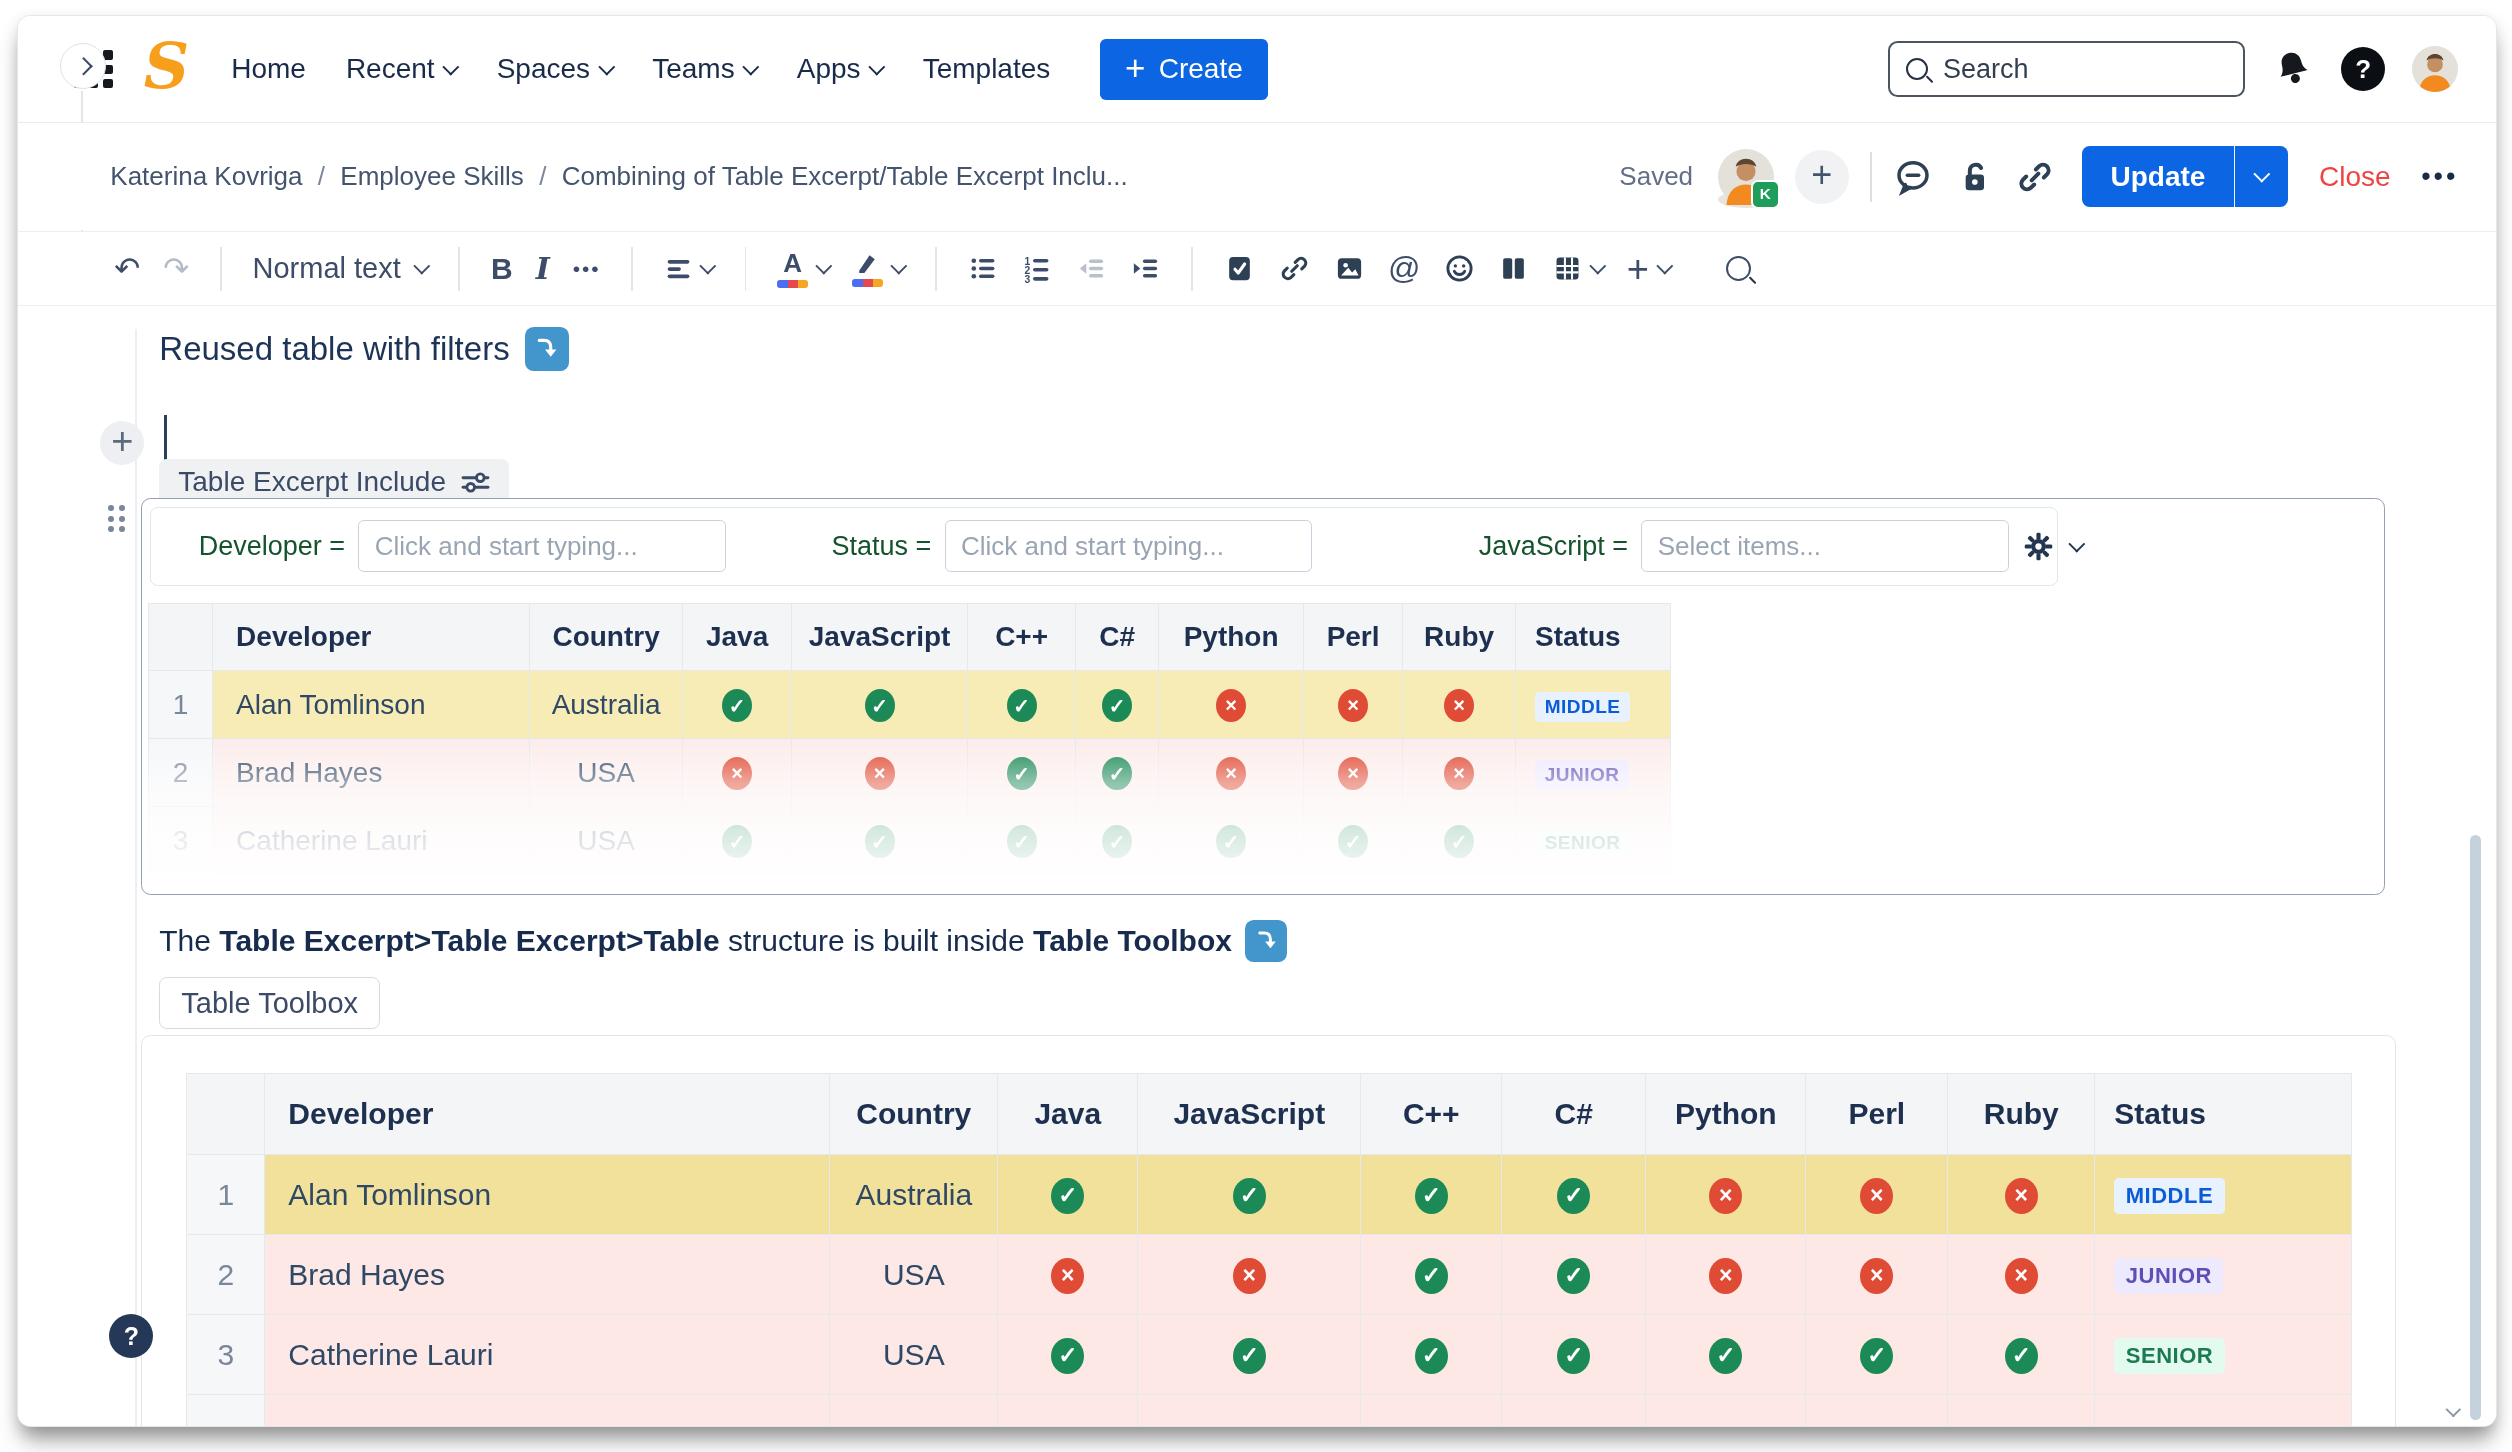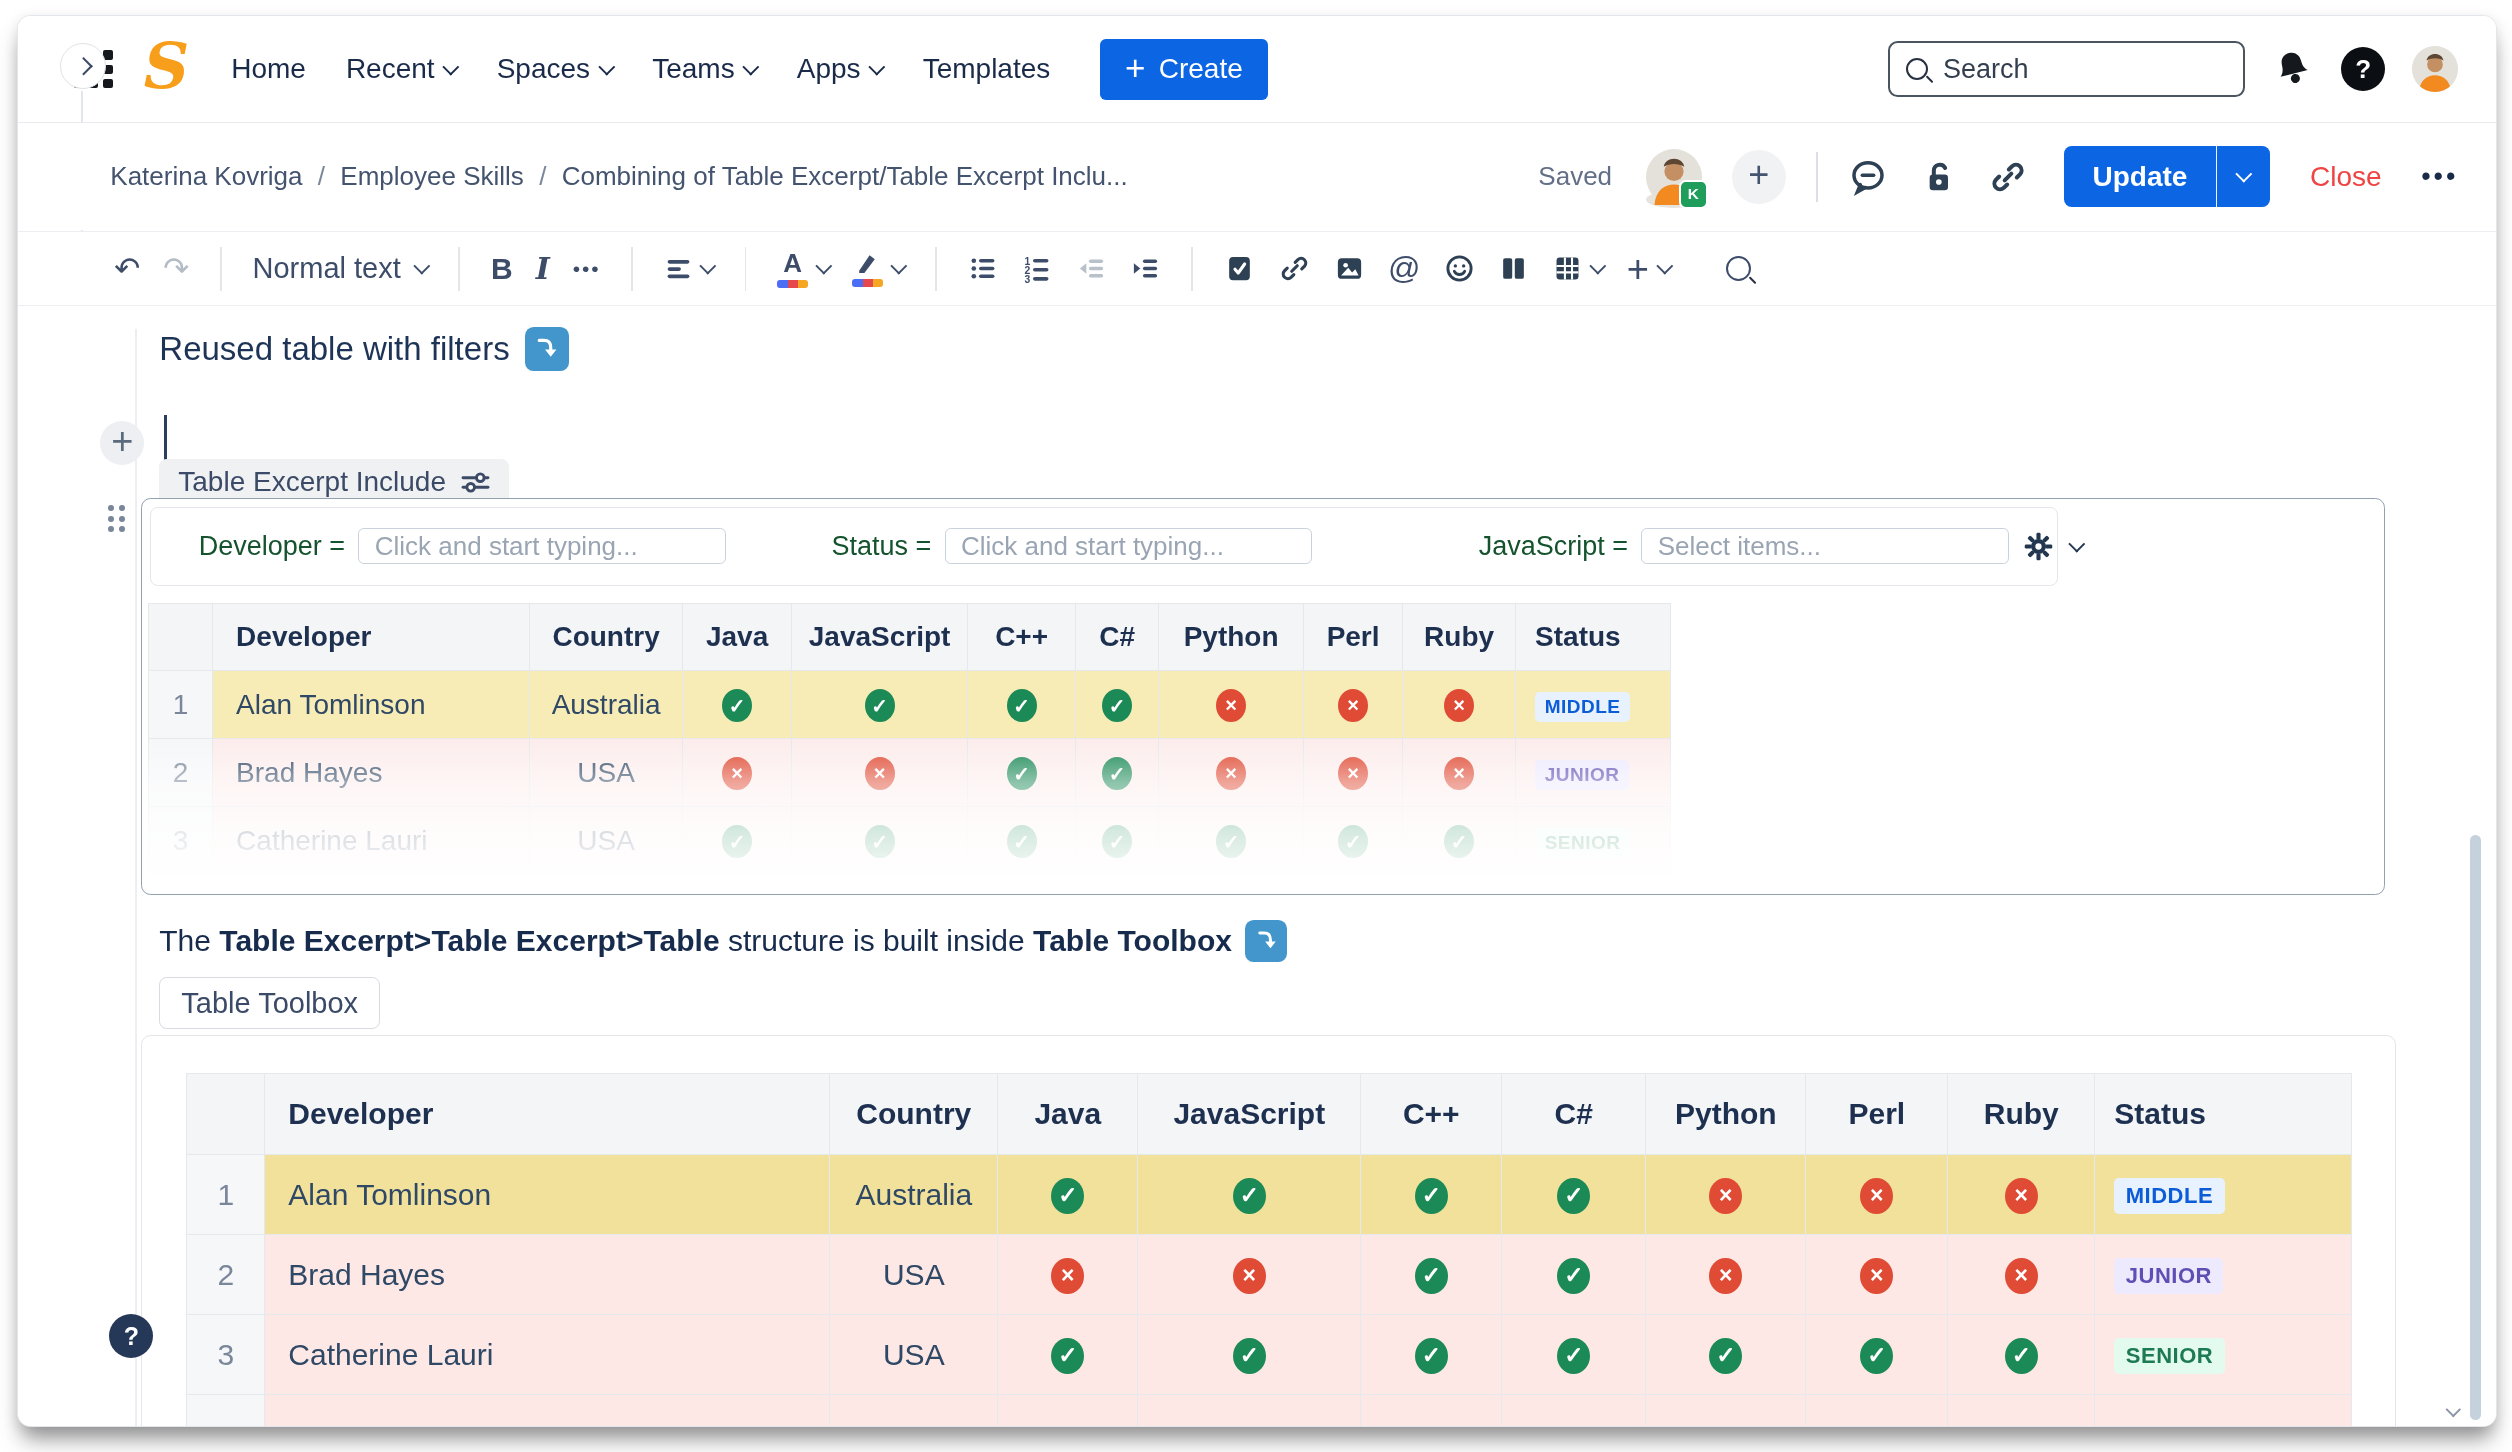--- a/index.html
+++ b/index.html
@@ -28,21 +28,21 @@
   .avatar{width:46px;height:46px;border-radius:50%;overflow:hidden;background:#E7E4DE;cursor:pointer;flex:0 0 auto}
 
   
   .crumbrow{position:absolute;top:107px;left:0;right:0;height:107px;display:flex;align-items:center;padding:0 38px 0 92px;box-sizing:border-box;background:#fff}
   .expandbtn{position:absolute;left:42px;top:27px;width:46px;height:46px;border-radius:50%;border:1.9px solid #DFE2E6;background:#fff;display:flex;align-items:center;justify-content:center;color:#3B4A66;cursor:pointer;z-index:3;box-sizing:border-box}
   .expandbtn .chev{width:10.5px;height:10.5px;border-width:2.4px}
   .railA{position:absolute;left:63px;top:75px;width:1.9px;height:142px;background:#E2E5E9}
   .crumbs{display:flex;align-items:center;font-size:26px;color:#44546F;white-space:nowrap}
   .crumbs .sep{margin:0 15.3px;color:#7A869A}
   .crumbs .crumb{cursor:pointer}
-  .crumb-actions{margin-left:auto;display:flex;align-items:center;gap:30px}
+  .crumb-actions{margin-left:auto;display:flex;align-items:center;gap:21px}
   .saved{color:#626F86;font-size:26px;margin-right:3.8px}
   .avwrap{position:relative;width:56px;height:56px}
   .avwrap .avatar{width:56px;height:56px}
   .kbadge{position:absolute;right:-5.8px;bottom:-3.8px;width:25px;height:25px;background:#1F9D5B;border:2.9px solid #fff;border-radius:6.7px;color:#fff;font-size:15.3px;font-weight:bold;display:flex;align-items:center;justify-content:center}
   .plusbtn{width:54px;height:54px;border-radius:50%;background:#F1F2F4;color:#44546F;font-size:36px;display:flex;align-items:center;justify-content:center;cursor:pointer;line-height:1;padding-bottom:3.8px;box-sizing:border-box}
   .vdiv{width:1.9px;height:50px;background:#DCDFE4}
   .updwrap{display:flex;margin-left:5.8px}
   .updmain{background:#0C66E4;color:#fff;font-size:28px;font-weight:600;height:61px;padding:0 29px;border-radius:7.7px 0 0 7.7px;display:flex;align-items:center;cursor:pointer}
   .updchev{width:54px;height:61px;background:#0C66E4;border-left:1.9px solid rgba(255,255,255,.92);border-radius:0 7.7px 7.7px 0;display:flex;align-items:center;justify-content:center;color:#fff;cursor:pointer;box-sizing:border-box}
   .closebtn{font-size:28px;color:#ef4444;margin:0 9.6px;cursor:pointer}
@@ -67,21 +67,21 @@
   .heading{position:absolute;left:141px;top:21px;display:flex;align-items:center;gap:15.3px;font-size:33px;color:#1E3457}
   .inclicon{width:44px;height:44px;border-radius:8.6px;background:#4396CB;display:inline-flex;align-items:center;justify-content:center;flex:0 0 auto}
   .addbtn{position:absolute;left:82px;top:115px;width:44px;height:44px;border-radius:50%;background:#EDEFF2;color:#5A6B7E;font-size:38px;display:flex;align-items:center;justify-content:center;cursor:pointer;line-height:1;padding-bottom:3.8px;box-sizing:border-box}
   .caret{position:absolute;left:146px;top:109px;width:2.9px;height:48px;background:#2C3E5D}
   .macrochip{position:absolute;left:141px;top:153px;height:46px;display:inline-flex;align-items:center;gap:15.3px;background:#F0F1F3;border-radius:7.7px;padding:0 19px;font-size:28px;color:#3B4A66;cursor:pointer}
   .panel1{position:absolute;left:123px;top:192px;width:2244px;height:397px;border:1.9px solid #93A0B0;border-radius:9.6px;background:#fff;box-sizing:border-box;overflow:hidden}
   .draghandle{position:absolute;left:90px;top:199px;display:grid;grid-template-columns:repeat(2,5.8px);grid-gap:4.8px;cursor:grab}
   .draghandle i{width:5.8px;height:5.8px;border-radius:50%;background:#7A8699;display:block}
   .filterbar{position:absolute;left:7.7px;top:7.7px;width:1908px;height:79px;border:1.9px solid #E3E6EA;border-radius:7.7px;display:flex;align-items:center;padding:0 23px 0 19px;box-sizing:border-box;gap:13.4px}
   .flabel{font-size:27px;color:#14532d;white-space:nowrap;margin-left:15.3px}
-  .finput{height:36px;border:1.9px solid #C9D2DC;border-radius:5.8px;font-size:26px;color:#1A2B4A;padding:0 15.3px;font-family:"Liberation Sans",sans-serif;outline:none;box-sizing:border-box}
+  .finput{height:52px;border:1.9px solid #C9D2DC;border-radius:5.8px;font-size:26px;color:#1A2B4A;padding:0 15.3px;font-family:"Liberation Sans",sans-serif;outline:none;box-sizing:border-box}
   .finput::placeholder{color:#9AA5B3;opacity:1}
   .gearwrap{margin-left:auto;display:flex;align-items:center;gap:15.3px;color:#22364F;cursor:pointer}
 
   
   .skills-table{border-collapse:collapse;table-layout:fixed;background:#fff}
   .skills-table th,.skills-table td{border:1.4px solid #E6E9EC;box-sizing:border-box;overflow:hidden;white-space:nowrap}
   .skills-table th{background:#F4F5F7;color:#1E3050;font-weight:bold;text-align:center}
   .skills-table th.left,.skills-table td.devcell{text-align:left;padding-left:23px}
   .skills-table th.statush{text-align:left;padding-left:19px}
   .skills-table td{text-align:center;color:#2E4865}

